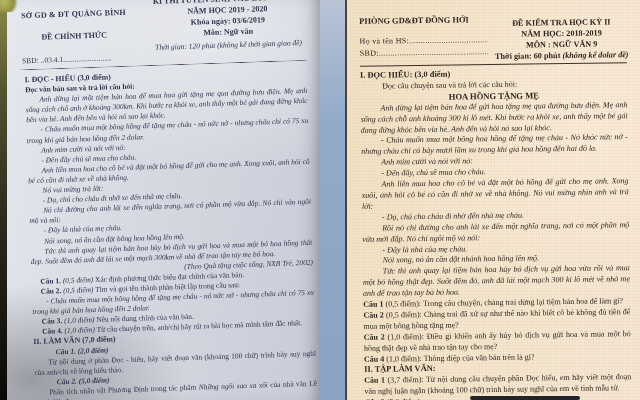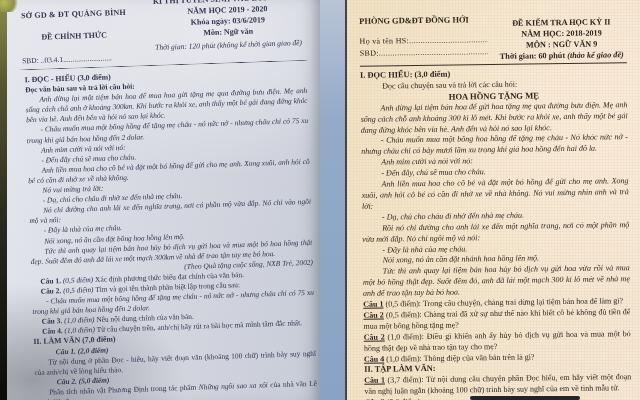--- a/index.html
+++ b/index.html
@@ -62,21 +62,21 @@
   .rp-fill{font-size:8px;letter-spacing:.3px;white-space:nowrap;overflow:hidden;}
   .rp-dur-note{font-style:italic;font-weight:bold;}
   .rp-rule{border-bottom:1.5px solid #3a2f25;margin:2px 6px 4px 0;}
   .rp-body{font-size:8px;line-height:10.9px;text-align:justify;padding-right:6px;}
   .rp-body p{margin:0;}
   .rp-sec{font-weight:bold;font-size:8.4px;}
   .rp-intro{text-indent:22px;}
   .story-title{text-align:center;font-weight:bold;font-size:8.6px;margin:1px 0;}
   .story-r p{font-style:italic;text-indent:20px;}
   .rq{margin:0;}
-  .rq .ql{font-weight:bold;text-decoration:underline;}
+  .rq .ql{font-weight:bold;}
   .screen-bottom-bar{position:absolute;bottom:0;left:150px;width:110px;height:4px;
     background:#23232a;border-radius:2px;}
 </style>
 </head>
 <body>
 
 <div class="scene">
 
   <div class="photo-left">
     <div class="table-edge"></div>
@@ -138,21 +138,21 @@
       <div class="rp-header">
         <div class="rp-h-left">
           <div class="rp-issuer">PHÒNG GD&amp;ĐT ĐỒNG HỚI</div>
           <div class="rp-fill">Họ và tên HS:.........................................</div>
           <div class="rp-fill">SBD:...................................................</div>
         </div>
         <div class="rp-h-right">
           <div>ĐỀ KIỂM TRA HỌC KỲ II</div>
           <div>NĂM HỌC: 2018-2019</div>
           <div>MÔN : NGỮ VĂN 9</div>
-          <div><span>Thời gian: 60 phút</span> <span class="rp-dur-note">(thảo kể giao đề)</span></div>
+          <div><span>Thời gian: 60 phút</span> <span class="rp-dur-note">(không kể dolar đề)</span></div>
         </div>
       </div>
       <div class="rp-rule"></div>
 
       <div class="rp-body">
         <p class="rp-sec">I. ĐỌC HIỂU: (3,0 điểm)</p>
         <p class="rp-intro">Đọc câu chuyện sau và trả lời các câu hỏi:</p>
         <p class="story-title">HOA HỒNG TẶNG MẸ</p>
         <div class="story-r">
           <p>Anh dừng lại tiệm bán hoa để gửi hoa tặng mẹ qua đường bưu điện. Mẹ anh sống cách chỗ anh khoảng 300 ki lô mét. Khi bước ra khỏi xe, anh thấy một bé gái đang đứng khóc bên vỉa hè. Anh đến và hỏi nó sao lại khóc.</p>

